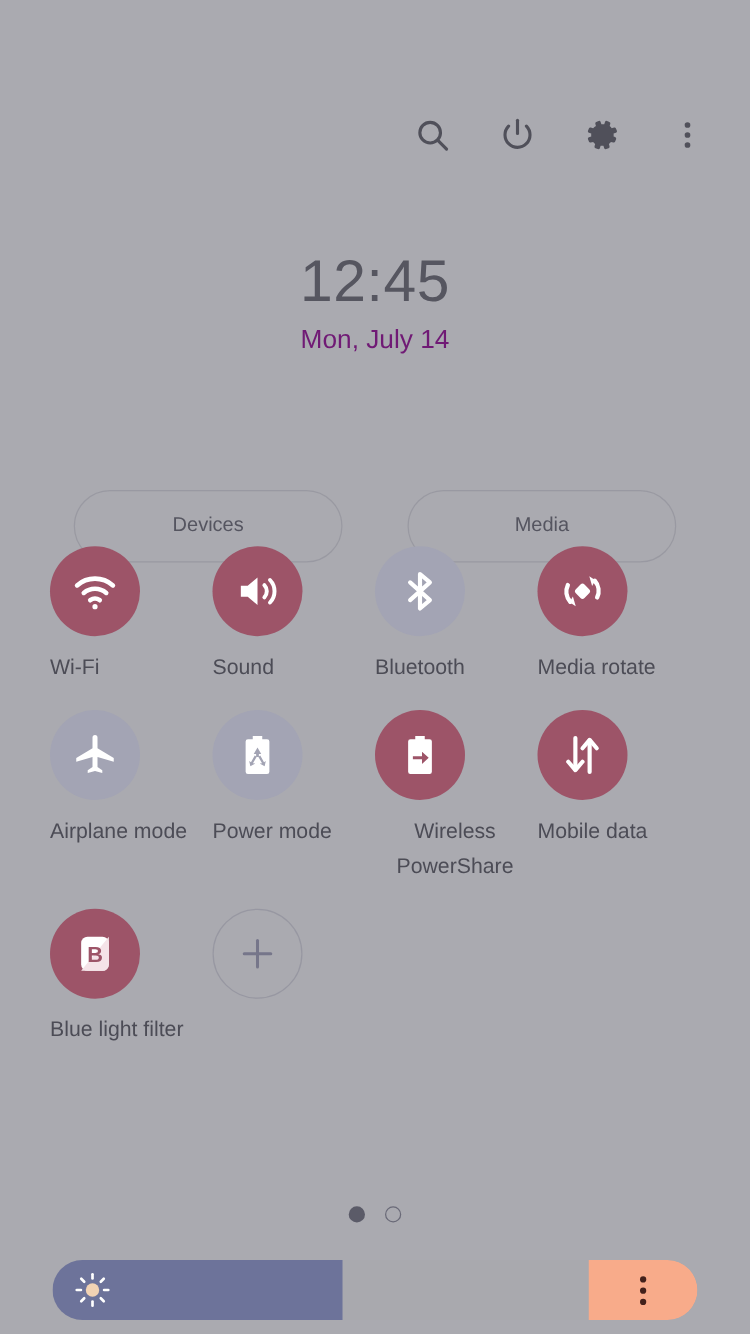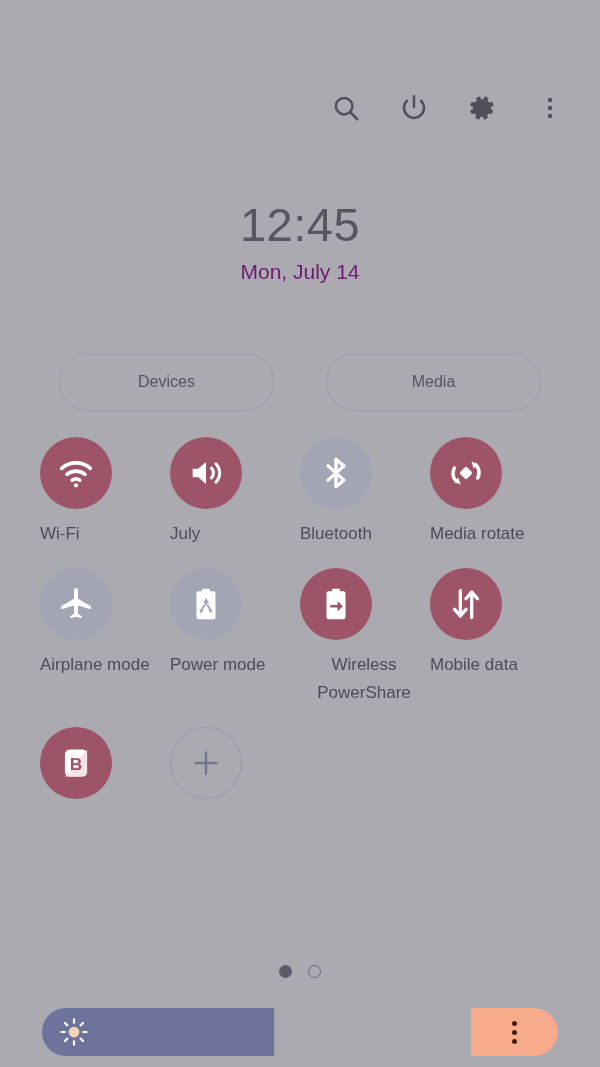--- a/index.html
+++ b/index.html
@@ -35,21 +35,21 @@
 
   
   .pill-row {
     position:absolute; top:353px; left:59px;
     width:482px; display:flex; justify-content:space-between;
   }
   .pill {
     width:215px; height:58px; border-radius:29px;
     border:1px solid rgba(110,110,125,0.28);
     display:flex; align-items:center; justify-content:center;
-    font-size:16px; color:#555560;
+    font-size:16px; color:#555560;margin-top:39px;
   }
 
   
   .grid {
     position:absolute; top:437px; left:40px;
     width:520px;
     display:grid;
     grid-template-columns:repeat(4, 130px);
     row-gap:20px;
   }
@@ -170,21 +170,21 @@
     </div>
 
     <div class="tile">
       <div class="tile-circle on" style="background: rgb(157, 84, 104);">
         <svg width="40" height="40" viewBox="0 0 24 24" fill="none">
           <path d="M4 9.4h3.3L12 5.4v13.2l-4.7-4H4z" fill="#fff"></path>
           <path d="M15.3 9.1a4.2 4.2 0 0 1 0 5.8" stroke="#fff" stroke-width="1.9" stroke-linecap="round"></path>
           <path d="M18 6.6a7.8 7.8 0 0 1 0 10.8" stroke="#fff" stroke-width="1.9" stroke-linecap="round"></path>
         </svg>
       </div>
-      <div class="tile-label">July</div>
+      <div class="tile-label">Sound</div>
     </div>
 
     <div class="tile">
       <div class="tile-circle off" style="background: rgb(163, 164, 180);">
         <svg width="38" height="38" viewBox="0 0 24 24" fill="none" stroke="#fff" stroke-width="2.1" stroke-linecap="round" stroke-linejoin="round">
           <path d="M7 7.5l10 9-5 4.2V3.3l5 4.2-10 9"></path>
         </svg>
       </div>
       <div class="tile-label">Bluetooth</div>
     </div>
@@ -249,20 +249,21 @@
 
     <div class="tile">
       <div class="tile-circle on" style="background: rgb(157, 84, 104);">
         <svg width="38" height="38" viewBox="0 0 24 24">
           <rect x="5" y="3.4" width="14" height="17.2" rx="3.2" fill="#fff"></rect>
           <path d="M19 3.4v17.2a3.2 3.2 0 0 1-3.2 3.2L5 3.4z" fill="#f4e6ea" opacity="0.0"></path>
           <path d="M5 20.6L19 3.4v14a3.2 3.2 0 0 1-3.2 3.2z" fill="#f5e3e8"></path>
           <text x="12" y="16.4" font-family="Liberation Sans, sans-serif" font-size="11" font-weight="bold" fill="#9d5468" text-anchor="middle">B</text>
         </svg>
       </div>
+      <div class="tile-label">Blue light filter</div>
     </div>
 
     <div class="tile">
       <div class="tile-circle add">
         <svg width="34" height="34" viewBox="0 0 24 24" fill="none" stroke="#76768a" stroke-width="1.7" stroke-linecap="round">
           <line x1="12" y1="4.5" x2="12" y2="19.5"></line>
           <line x1="4.5" y1="12" x2="19.5" y2="12"></line>
         </svg>
       </div>
       <div class="tile-label"></div>

